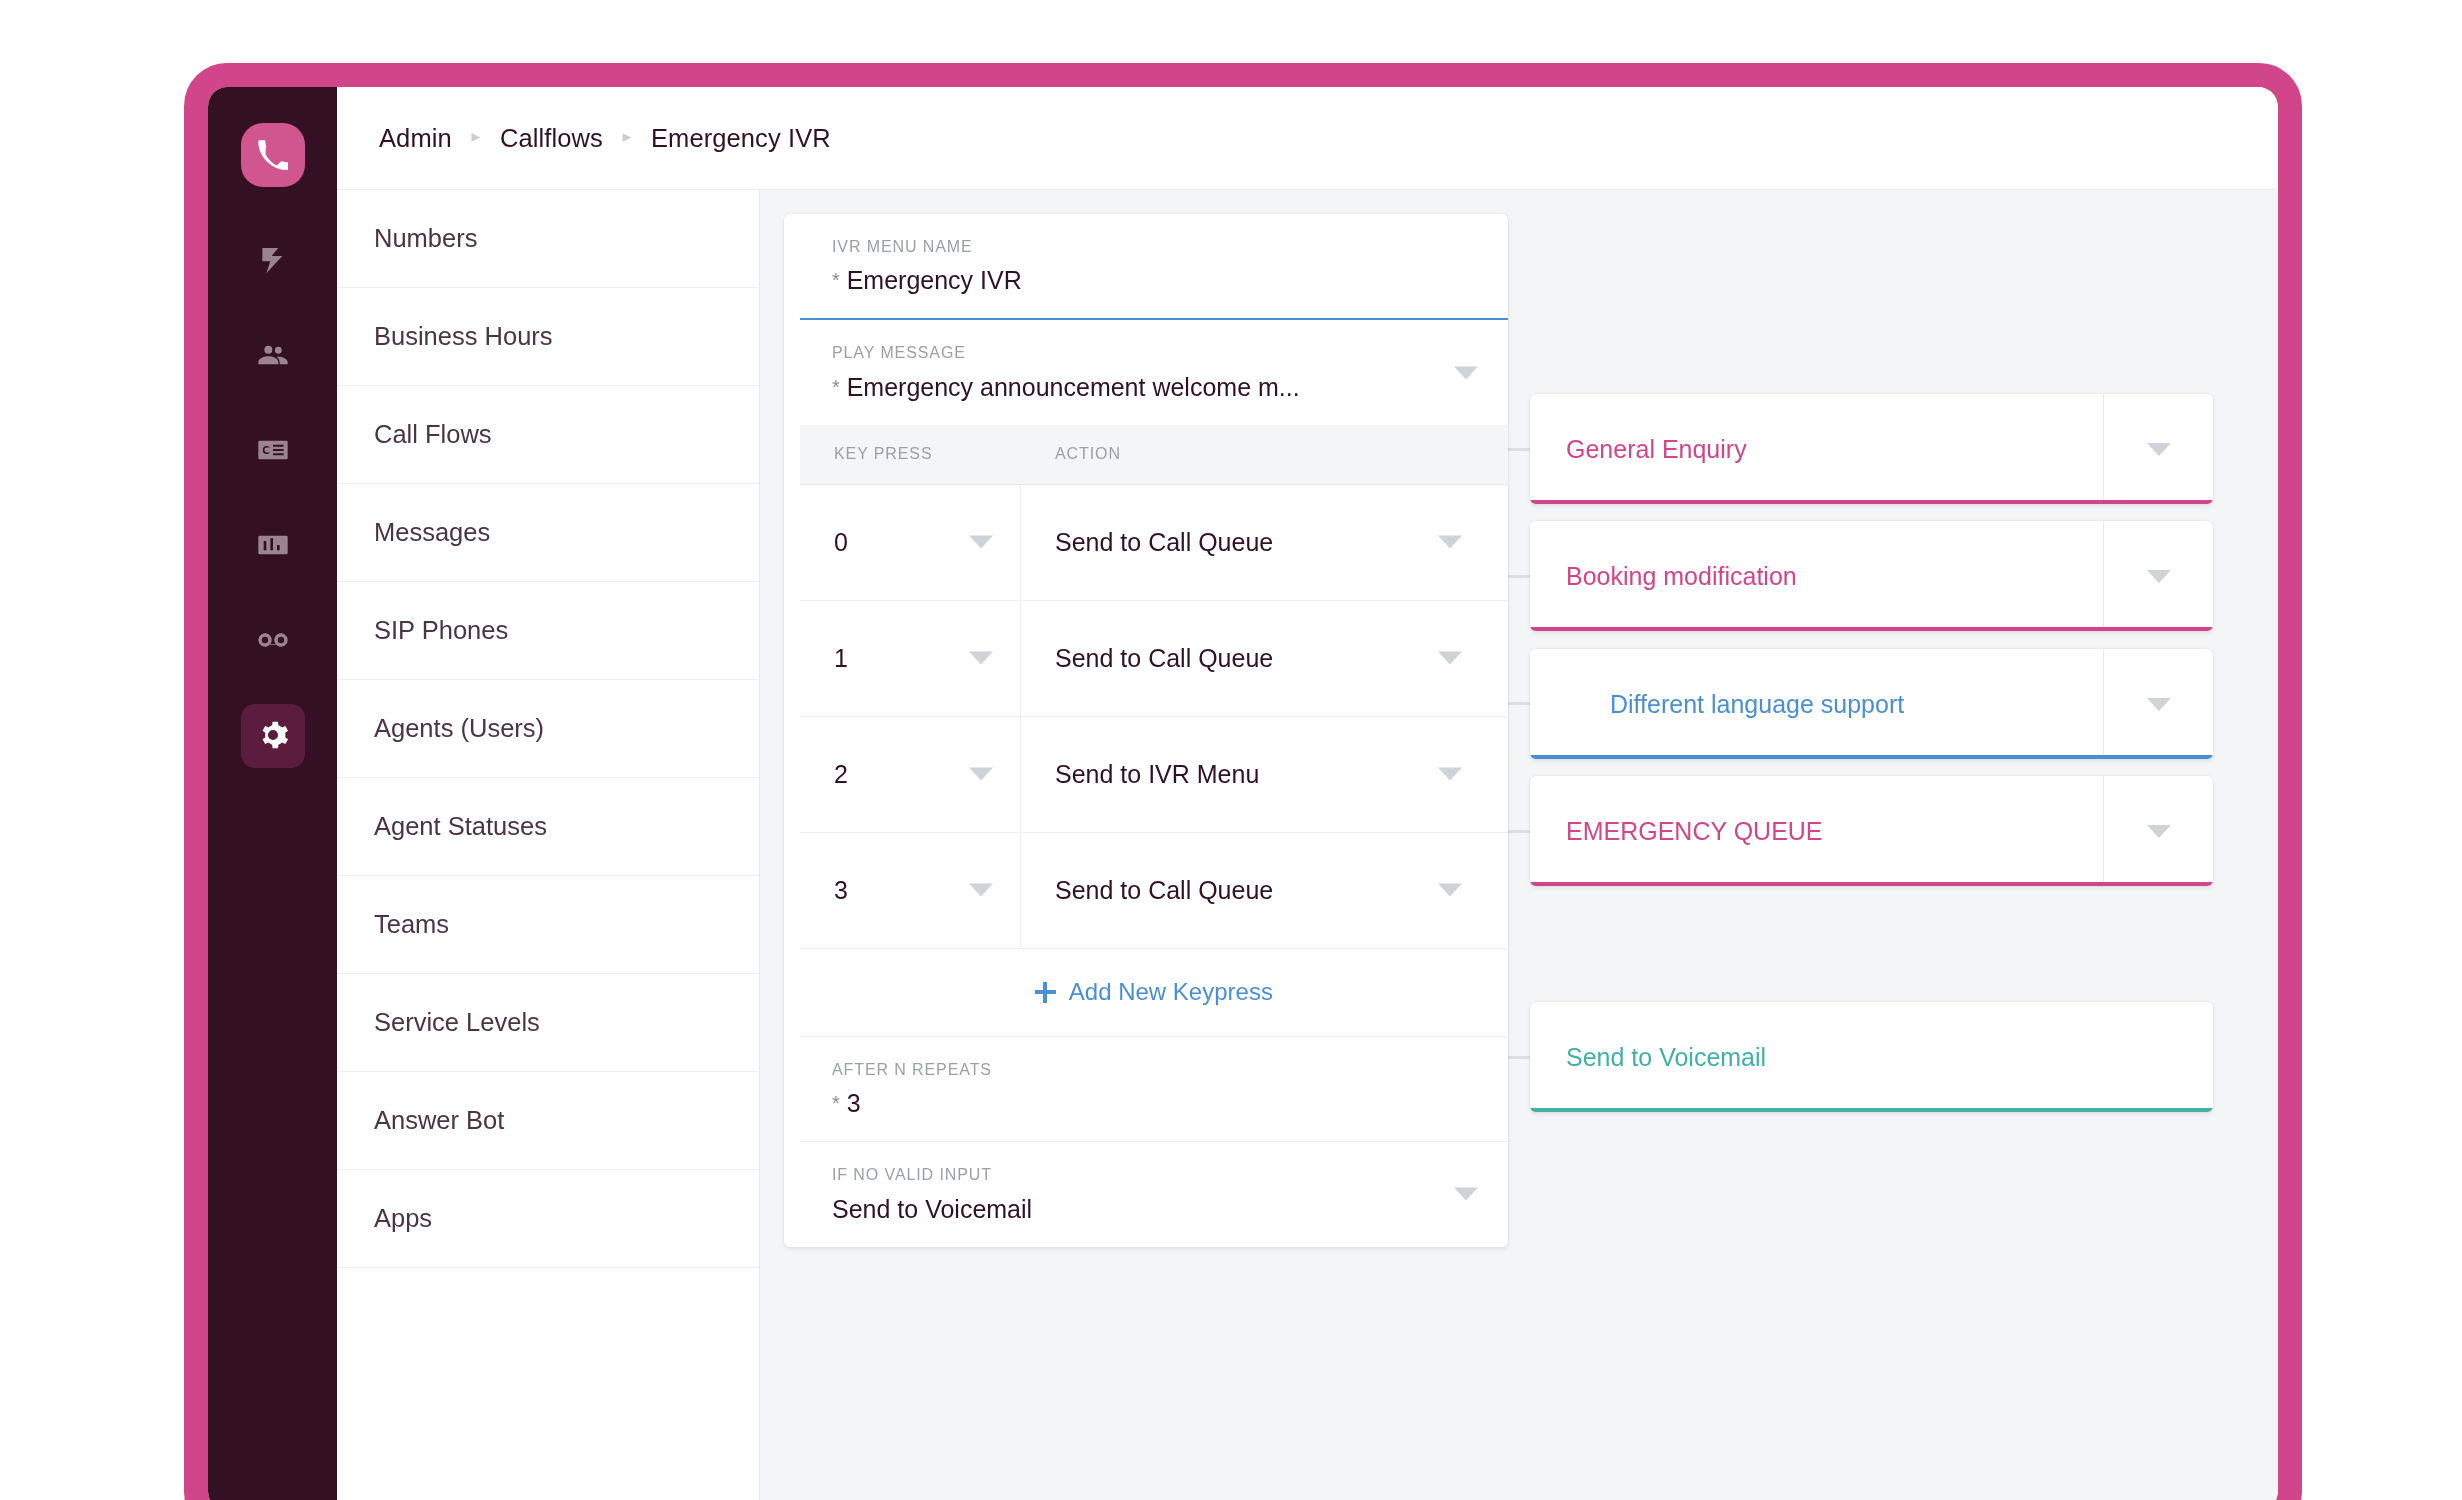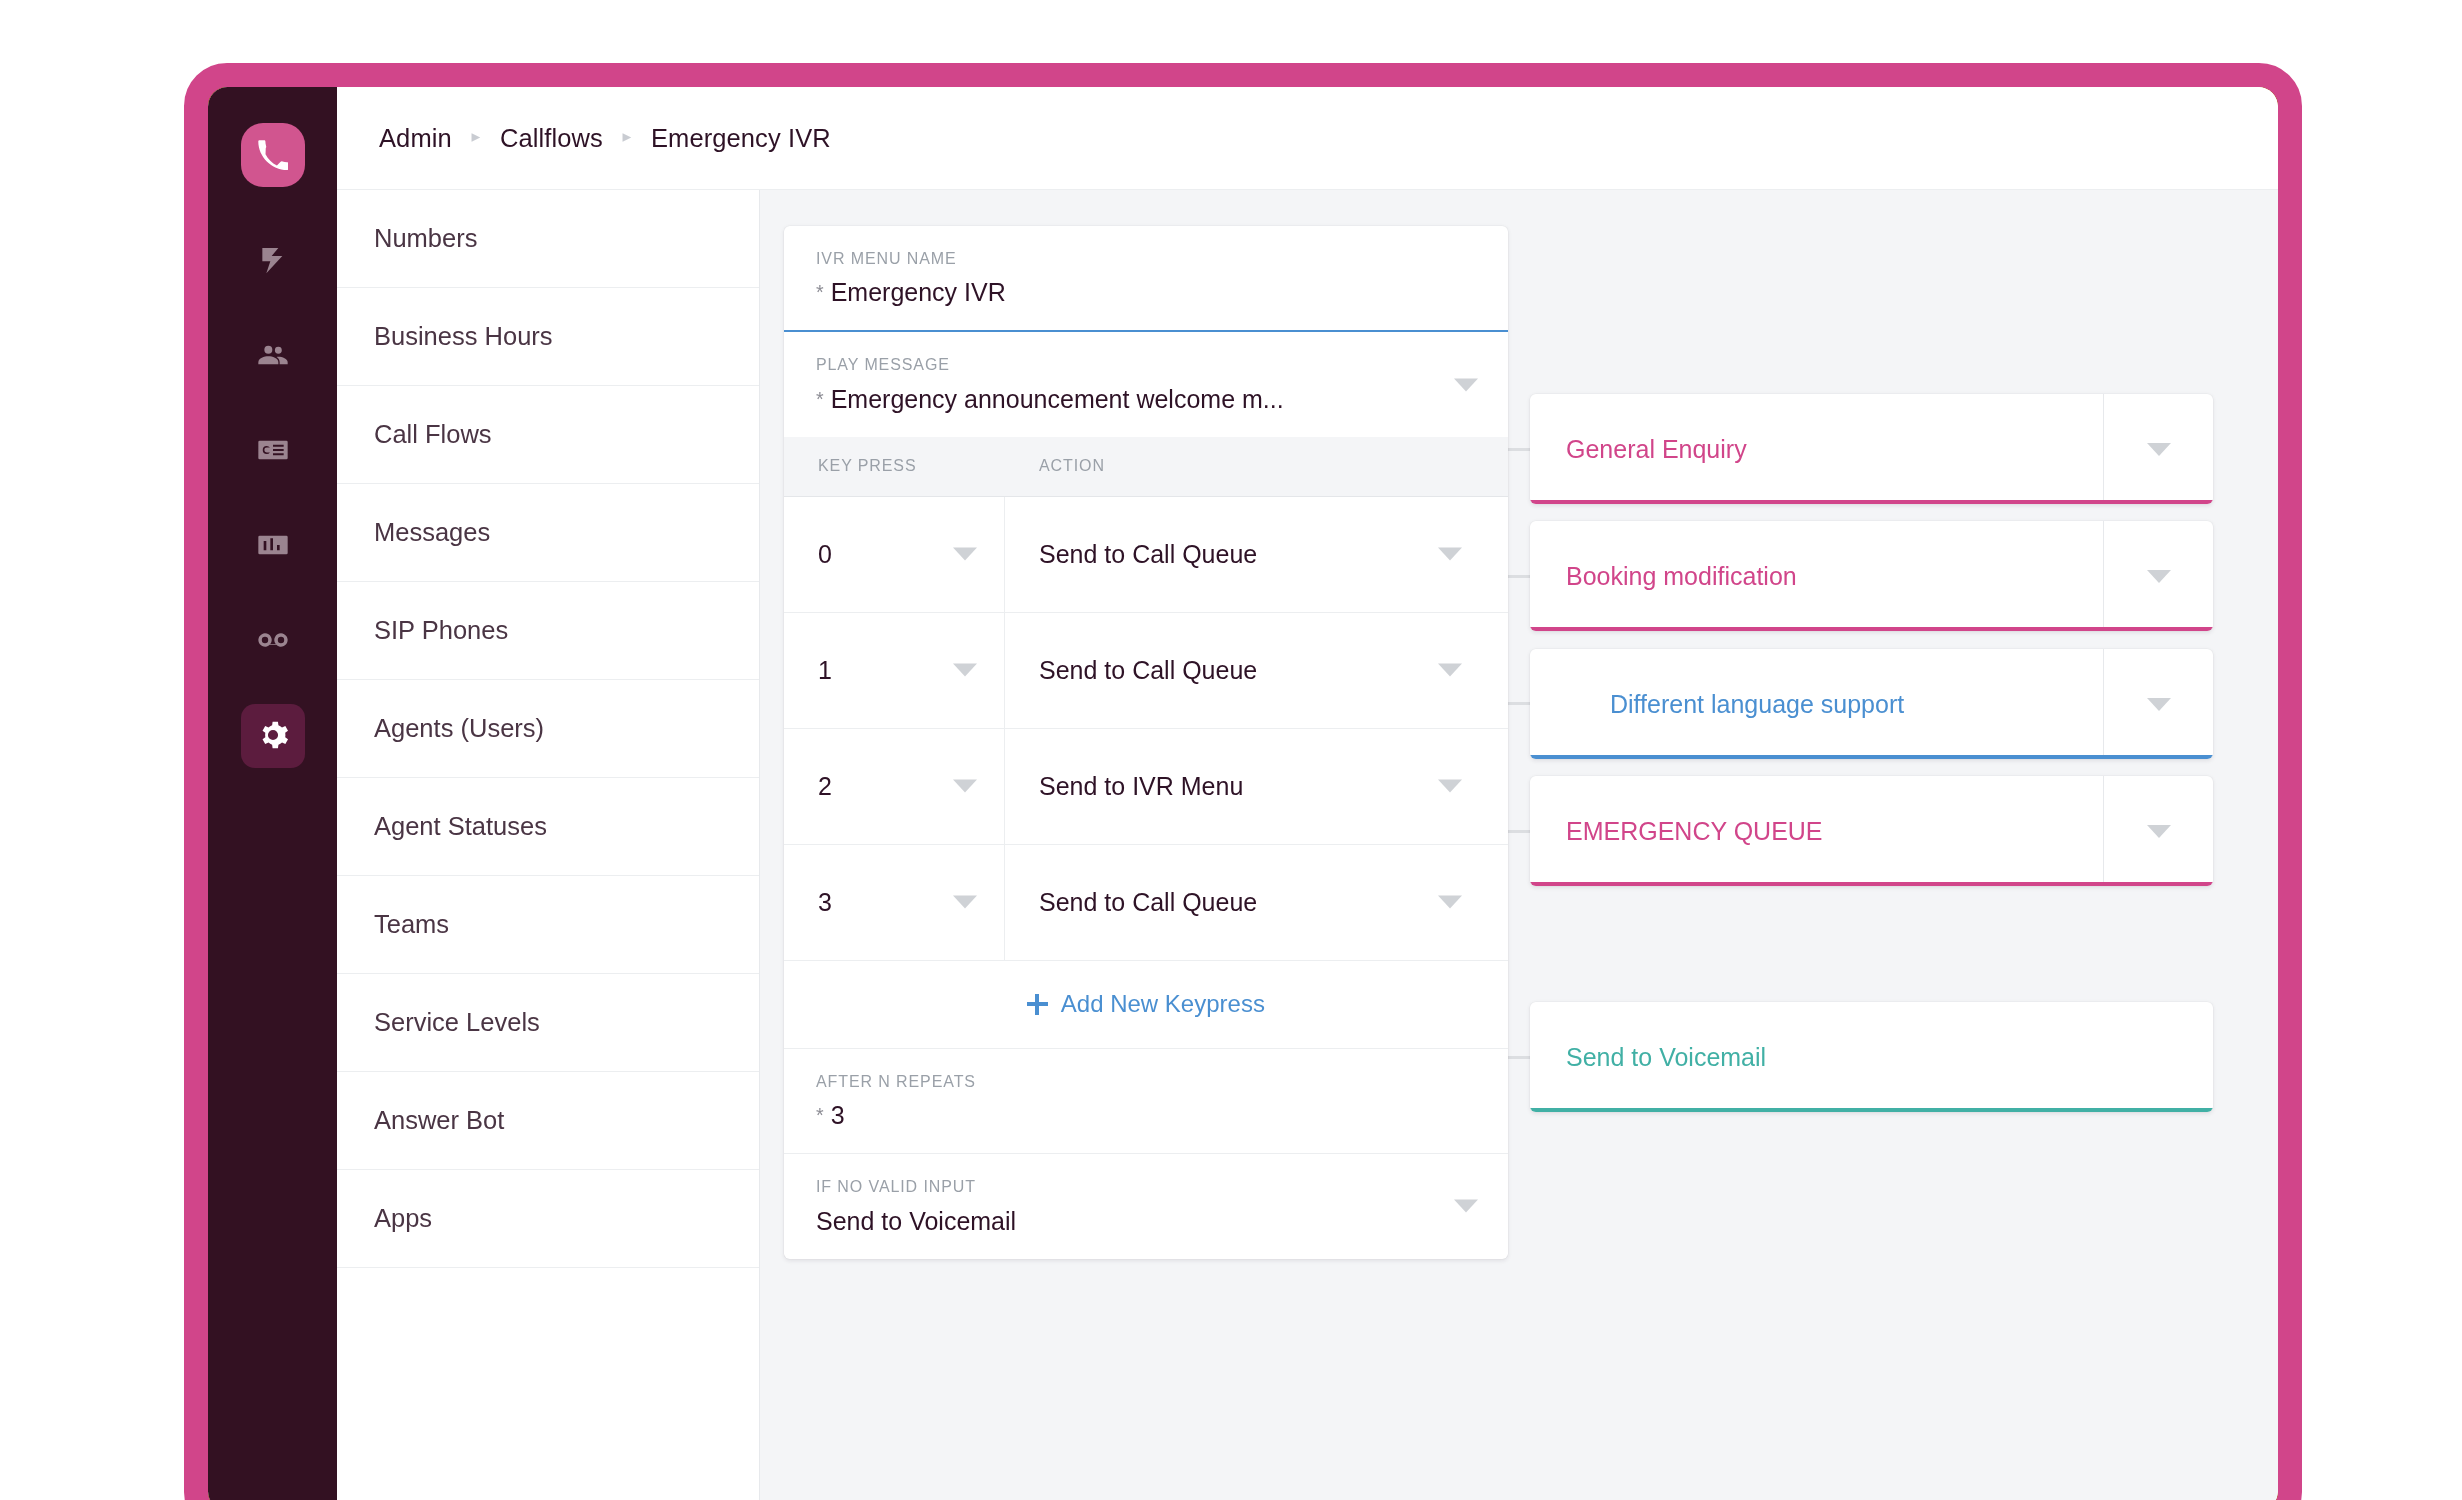--- a/index.html
+++ b/index.html
@@ -107,26 +107,27 @@
   .canvas {
     flex: 1;
     position: relative;
     background: #f4f5f7;
     min-width: 0;
   }
 
   
   .editor {
     position: absolute;
-    left: 24px; top: 36px;
+    left: 24px; top: 24px;
     width: 724px;
     background: #ffffff;
     border-radius: 5.8px;
     box-shadow: 0 1.2px 4px rgba(30,20,40,.09), 0 0 0 0.6px rgba(0,0,0,.035);
     overflow: hidden;
+    padding-left: 16px;
   }
   .fld { padding: 24px 32px 23px 32px; position: relative; }
   .fld-label {
     font-size: 16px;
     letter-spacing: 0.9px;
     color: #9aa0a8;
     text-transform: uppercase;
     margin-bottom: 10.4px;
   }
   .fld-val {

